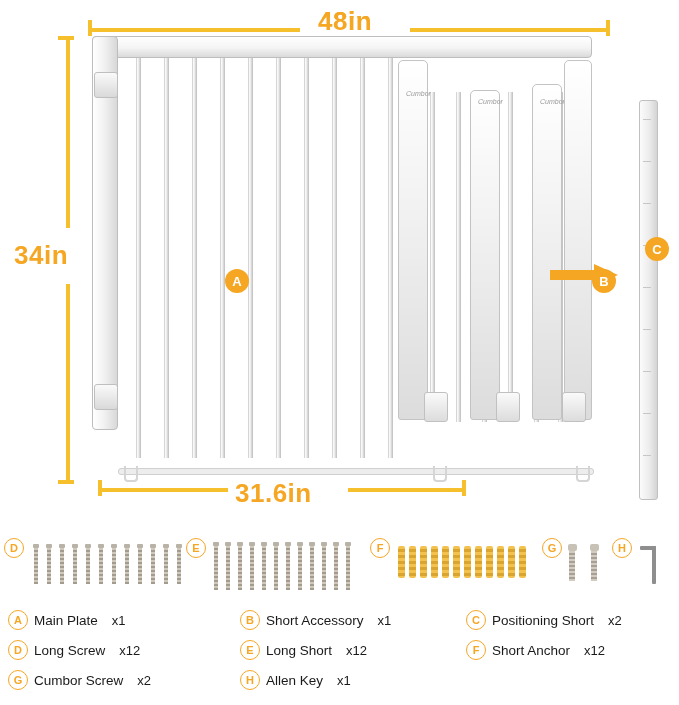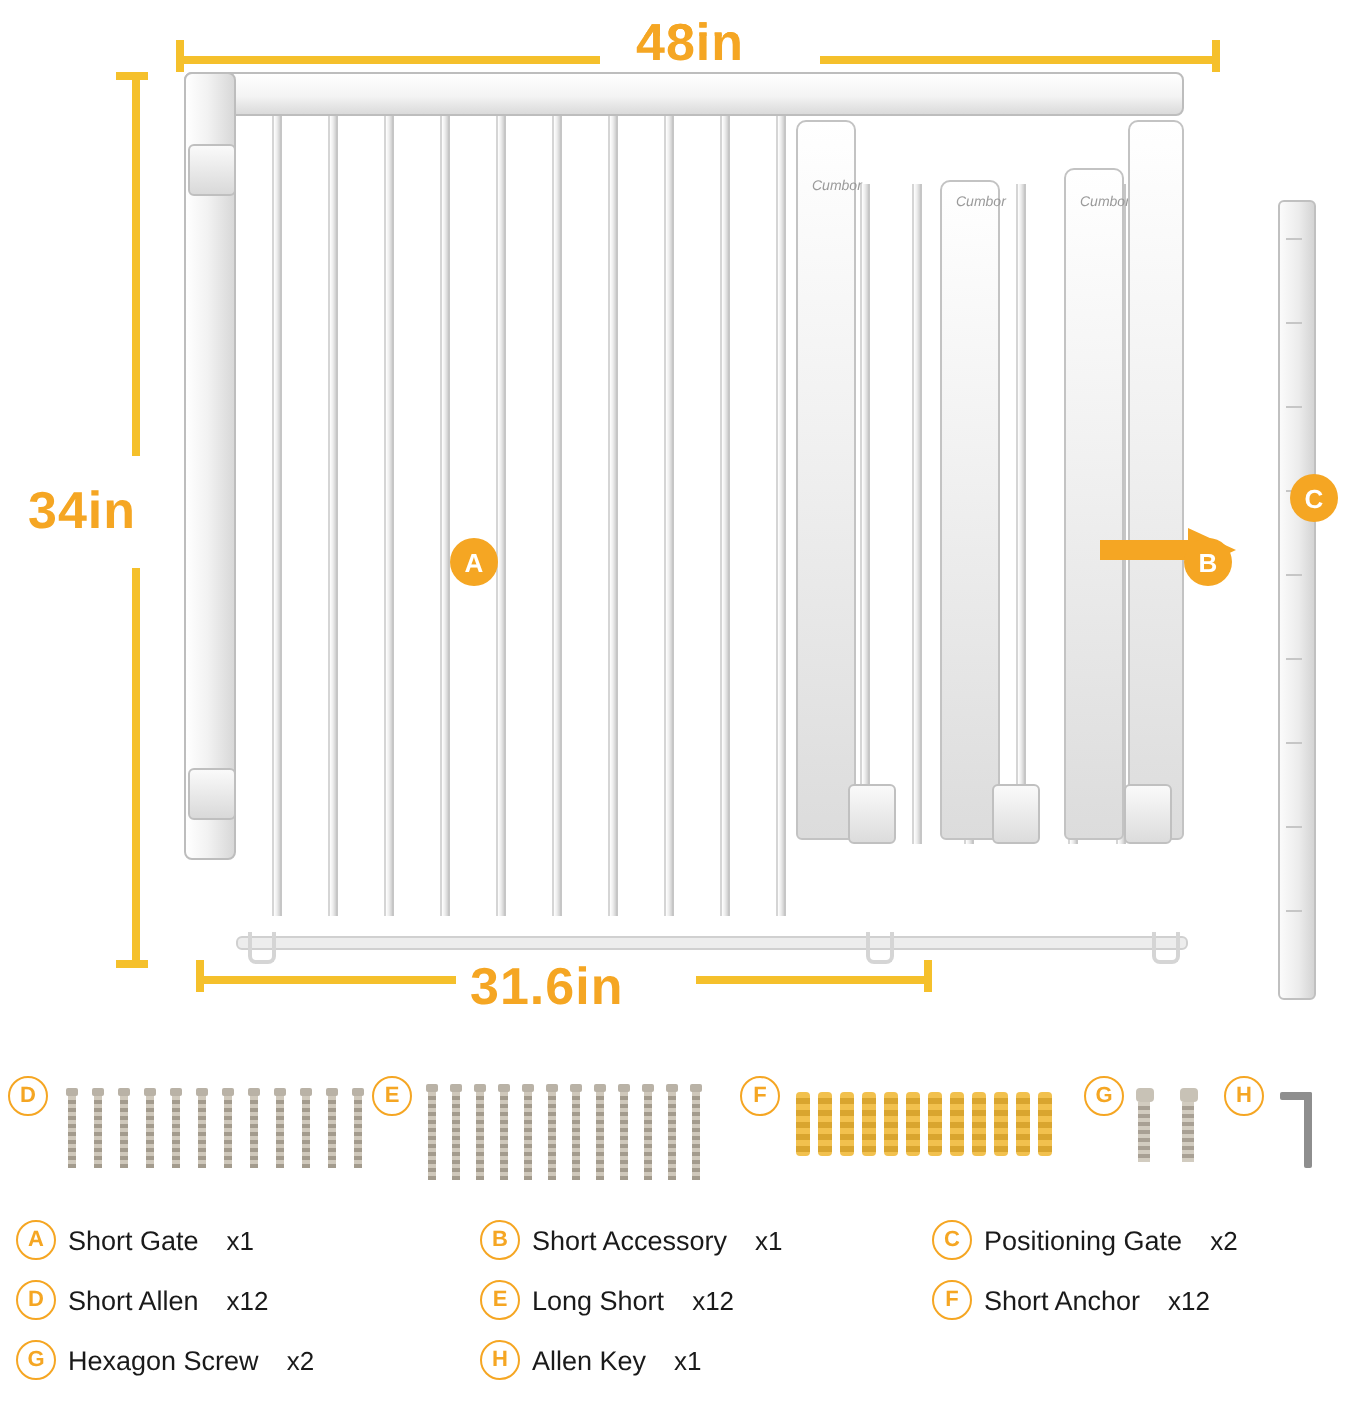--- a/index.html
+++ b/index.html
@@ -375,57 +375,57 @@
       <div class="long" style="left:12px; top:4px;"></div>
       <div class="short" style="left:0px; top:4px;"></div>
     </div>
   </div>
 
   <div class="legend">
 
     <div class="legend-row">
       <div class="legend-item" style="left:8px; top:2px;">
         <div class="legend-badge">A</div>
-        <div class="legend-name">Short Gate</div>
+        <div class="legend-name">Main Plate</div>
         <div class="legend-qty">x1</div>
       </div>
       <div class="legend-item" style="left:240px; top:2px;">
         <div class="legend-badge">B</div>
         <div class="legend-name">Short Accessory</div>
         <div class="legend-qty">x1</div>
       </div>
       <div class="legend-item" style="left:466px; top:2px;">
         <div class="legend-badge">C</div>
-        <div class="legend-name">Positioning Gate</div>
+        <div class="legend-name">Positioning Short</div>
         <div class="legend-qty">x2</div>
       </div>
     </div>
 
     <div class="legend-row">
       <div class="legend-item" style="left:8px; top:2px;">
         <div class="legend-badge">D</div>
-        <div class="legend-name">Short Allen</div>
+        <div class="legend-name">Long Screw</div>
         <div class="legend-qty">x12</div>
       </div>
       <div class="legend-item" style="left:240px; top:2px;">
         <div class="legend-badge">E</div>
         <div class="legend-name">Long Short</div>
         <div class="legend-qty">x12</div>
       </div>
       <div class="legend-item" style="left:466px; top:2px;">
         <div class="legend-badge">F</div>
         <div class="legend-name">Short Anchor</div>
         <div class="legend-qty">x12</div>
       </div>
     </div>
 
     <div class="legend-row">
       <div class="legend-item" style="left:8px; top:2px;">
         <div class="legend-badge">G</div>
-        <div class="legend-name">Hexagon Screw</div>
+        <div class="legend-name">Cumbor Screw</div>
         <div class="legend-qty">x2</div>
       </div>
       <div class="legend-item" style="left:240px; top:2px;">
         <div class="legend-badge">H</div>
         <div class="legend-name">Allen Key</div>
         <div class="legend-qty">x1</div>
       </div>
     </div>
 
   </div>

